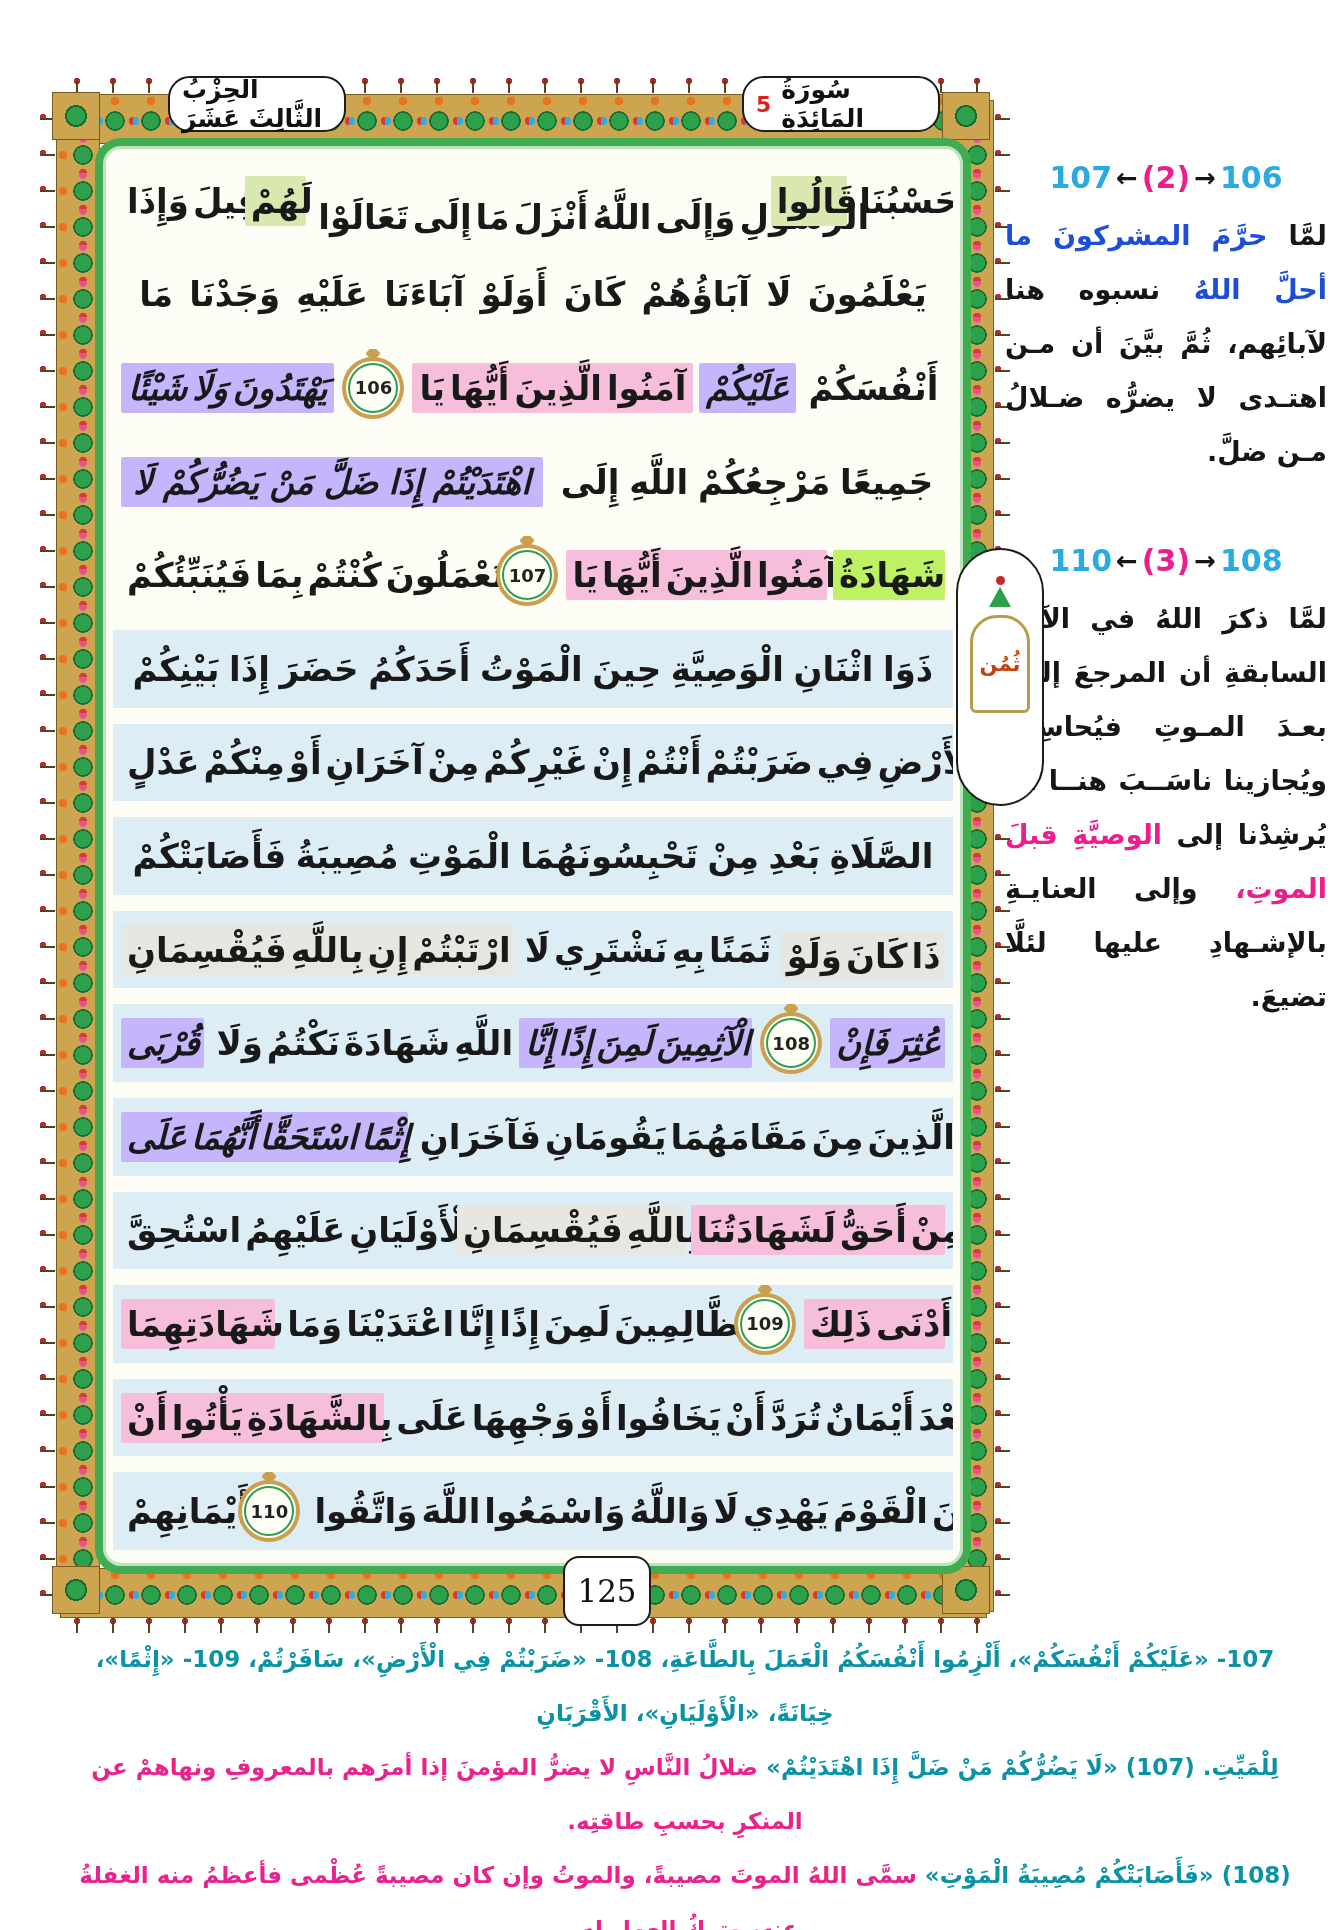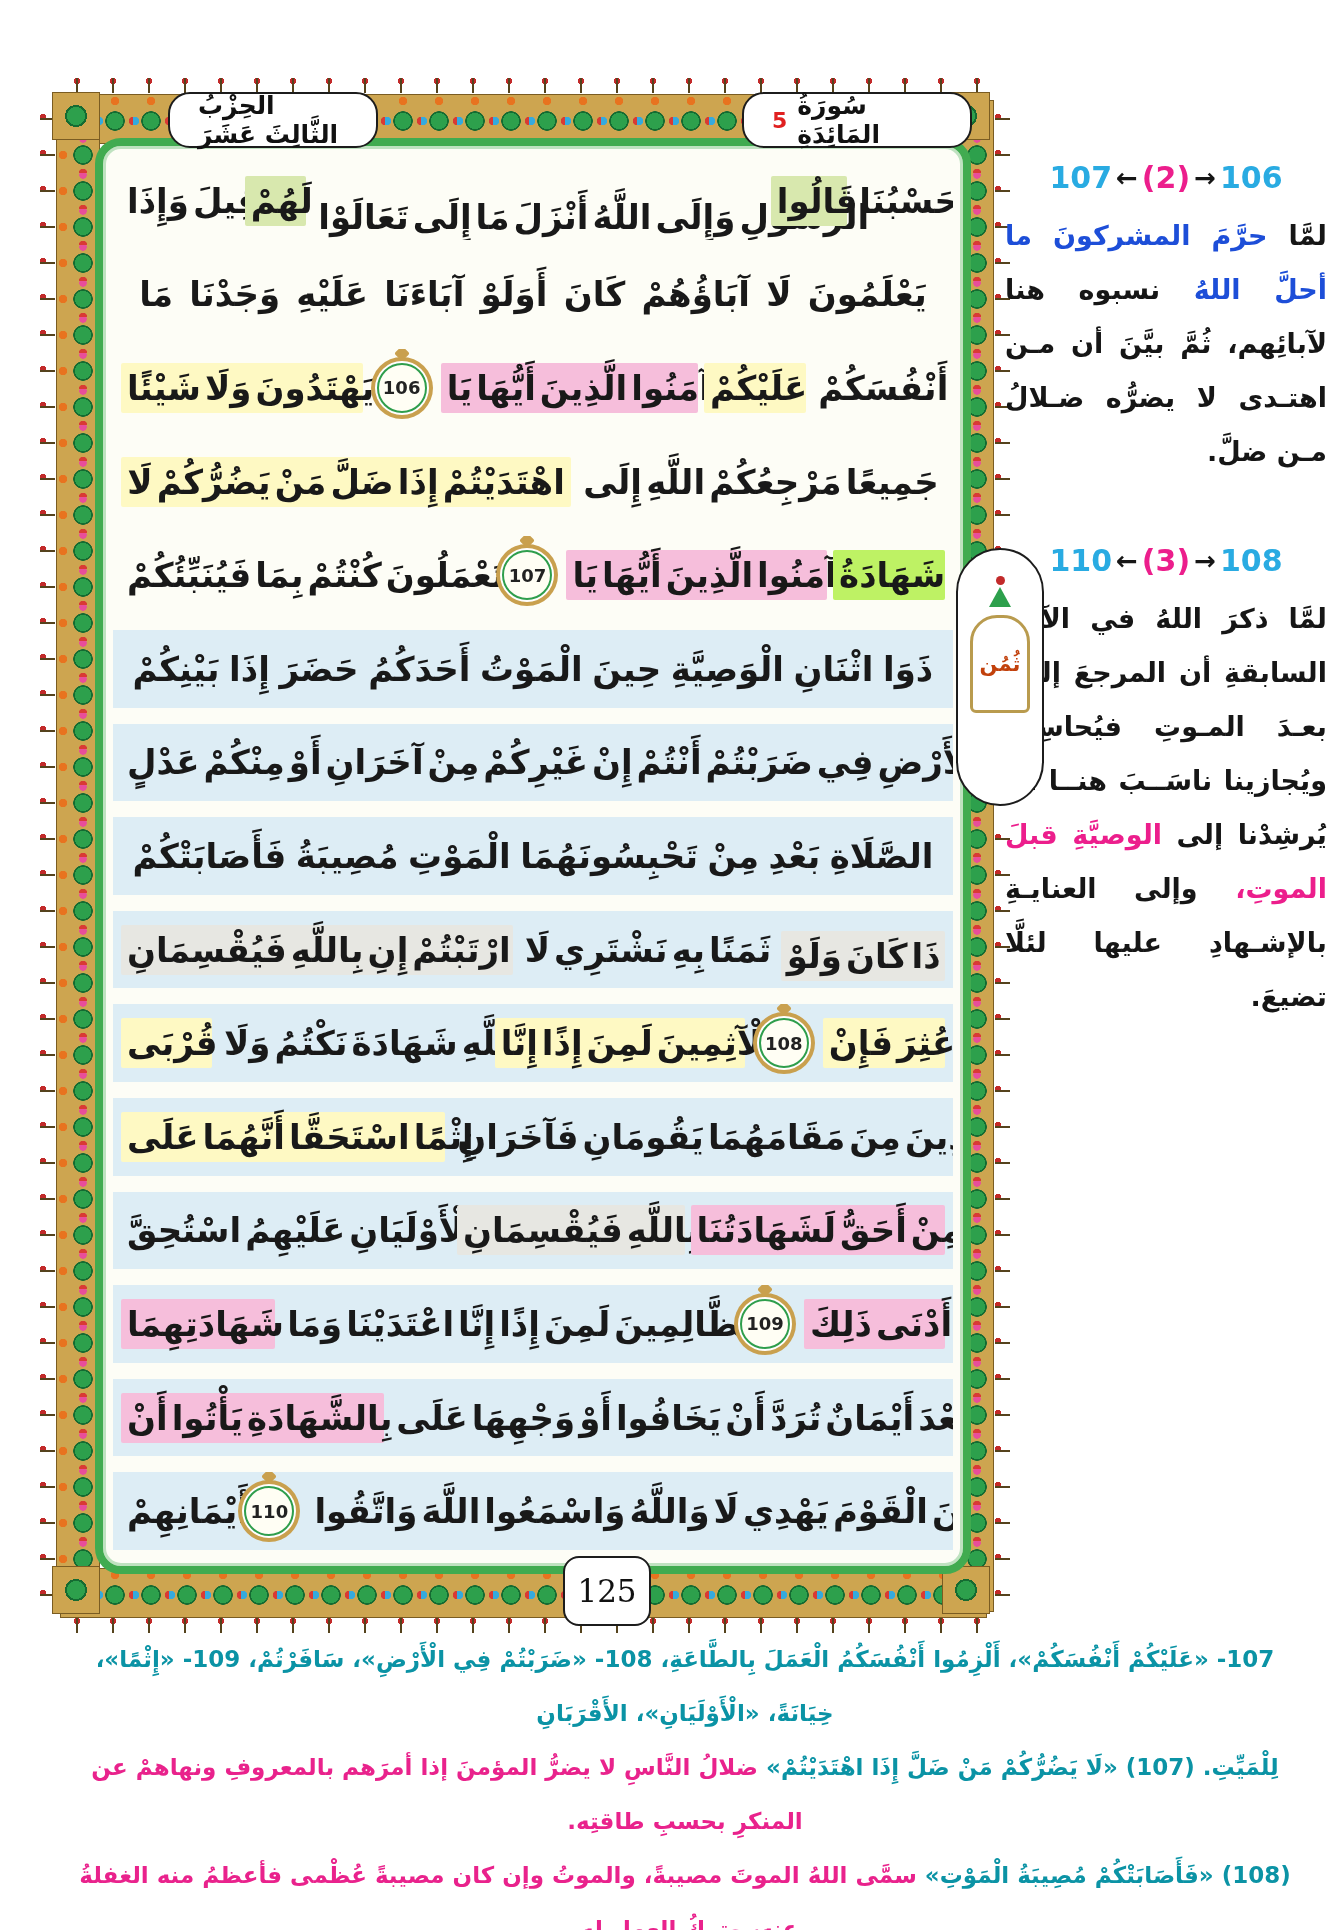--- a/index.html
+++ b/index.html
@@ -32,39 +32,39 @@
   .spikes-v{position:absolute;width:15px;top:100px;height:1510px;
         background-image:repeating-linear-gradient(0deg, rgba(0,0,0,0) 0 16px, #55431d 16px 18px, rgba(0,0,0,0) 18px 36px),
                          radial-gradient(circle at 3px 17px, #c22a2a 0 3px, rgba(0,0,0,0) 3.5px);
         background-size:15px 36px;}
   .spikes-v.l{left:40px;} .spikes-v.r{left:995px;}
   .corner{position:absolute;width:46px;height:46px;background:#cda550;border:1px solid #7a5c22;
         background-image:radial-gradient(circle at 50% 50%, #2da04c 0 9px, #156b32 9px 11px, rgba(0,0,0,0) 11px);}
   .c1{left:52px;top:92px;} .c2{left:942px;top:92px;} .c3{left:52px;top:1566px;} .c4{left:942px;top:1566px;}
 
   
-  .cartouche{position:absolute;top:92px;height:52px;background:#fff;border:2.5px solid #1c1c1c;
+  .cartouche{position:absolute;top:76px;height:52px;background:#fff;border:2.5px solid #1c1c1c;
         border-radius:22px;display:flex;align-items:center;justify-content:center;gap:10px;
-        font-weight:bold;font-size:25px;color:#111;z-index:5;padding:0 28px;}
+        font-weight:bold;font-size:25px;color:#111;z-index:5;padding:0 12px;}
   .cartouche.hizb{left:168px;width:150px;}
   .cartouche.surah{left:742px;width:170px;direction:ltr;}
   .s-num{color:#e02020;font-size:22px;}
 
   
   .inner-frame{position:absolute;left:95px;top:138px;width:860px;height:1420px;background:#fdfdf6;
         border:8px solid #41ab50;border-radius:26px;box-shadow:inset 0 0 0 3px #bfe2c0;z-index:2;}
   .quran{position:absolute;inset:16px 10px;display:flex;flex-direction:column;gap:16px;}
 
   .q-line{display:flex;direction:ltr;align-items:center;justify-content:space-between;
         height:87.2px;padding:0 8px;gap:6px;overflow:hidden;}
   .q-line.blue{background:#ddedf5;}
   .seg{display:flex;justify-content:space-evenly;align-items:center;min-width:0;
         padding:5px 6px;border-radius:2px;gap:4px;}
   .w{white-space:nowrap;direction:rtl;unicode-bidi:isolate;font-size:34px;font-weight:bold;color:#191919;}
-  .hl-yellow{background:#fef9c3;} .hl-pink{background:#f6bedb;} .hl-green{background:#d8e8ae;}
+  .hl-yellow{background:#c4b5fd;font-style:italic;} .hl-pink{background:#f6bedb;} .hl-green{background:#d8e8ae;}
   .hl-gray{background:#e7e7e2;} .hl-blue{background:#bef264;}
 
   .vmark{position:relative;flex:0 0 auto;width:46px;height:46px;border-radius:50%;
         background:#fffef4;border:2.5px solid #2f9e4c;box-shadow:0 0 0 2px #fff,0 0 0 6px #c9a04e;
         display:inline-flex;align-items:center;justify-content:center;margin:0 8px;}
   .vmark b{font-size:18px;color:#222;font-weight:bold;}
   .vmark .fin{position:absolute;left:50%;top:-17px;width:11px;height:11px;background:#c9a04e;
         transform:translateX(-50%) rotate(45deg);border-radius:2px;}
 
   

